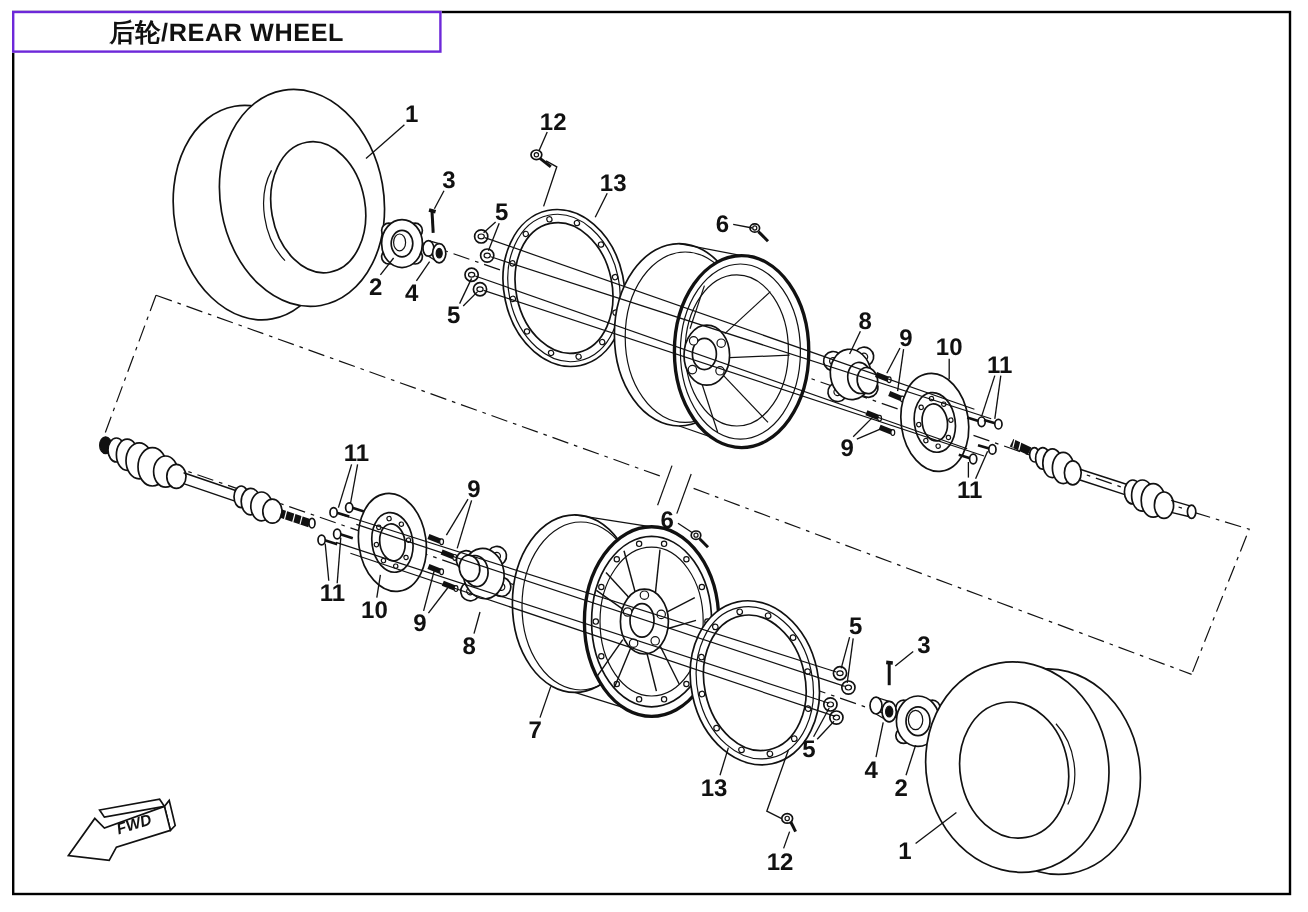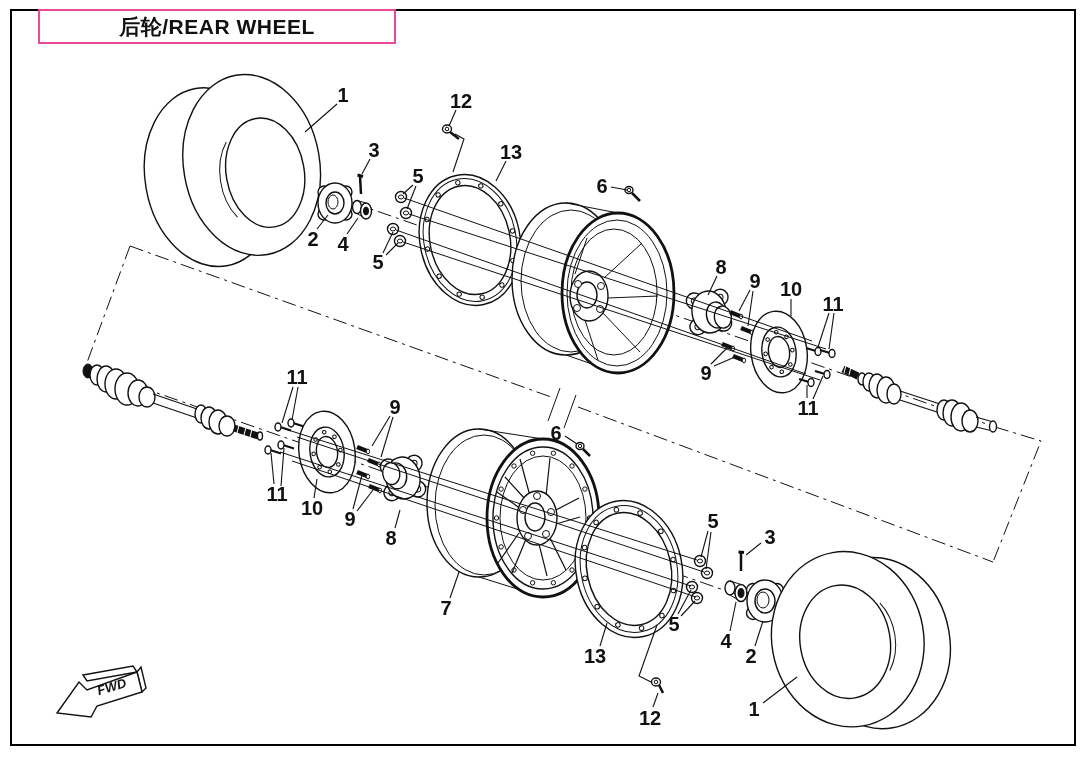--- a/index.html
+++ b/index.html
@@ -1,23 +1,23 @@
 <!DOCTYPE html>
 <html><head>
 <meta charset="utf-8">
 <style>
   html,body{margin:0;padding:0;background:#fff;}
   body{width:1090px;height:760px;position:relative;overflow:hidden;
        font-family:"Liberation Sans",sans-serif;color:#111;}
   .frame{position:absolute;left:10px;top:9px;width:1066px;height:737px;
          border:2px solid #000;box-sizing:border-box;}
   .title-box{position:absolute;left:10px;top:9px;width:358px;height:35px;
-         border:2px solid #ec4899;background:#fff;box-sizing:border-box;
+         border:2px solid #6d28d9;background:#fff;box-sizing:border-box;
          display:flex;align-items:center;justify-content:center;
-         font-weight:bold;font-size:21px;letter-spacing:.5px;z-index:3;margin-left:28px;}
+         font-weight:bold;font-size:21px;letter-spacing:.5px;z-index:3;}
   svg.diagram{position:absolute;left:0;top:0;z-index:2;}
   .ol{fill:#fff;stroke:#111;stroke-width:1.4;}
   .ln{fill:none;stroke:#111;stroke-width:1.2;}
   .thin{fill:none;stroke:#111;stroke-width:1;}
   .bold{fill:#fff;stroke:#111;stroke-width:2.8;}
   .dash{fill:none;stroke:#111;stroke-width:1;stroke-dasharray:14 5 3 5;}
   .hole{fill:#fff;stroke:#111;stroke-width:1;}
   .dark{fill:#111;stroke:#111;}
   .callout{font-family:"Liberation Sans",sans-serif;font-weight:bold;
            font-size:20px;fill:#111;text-anchor:middle;}

